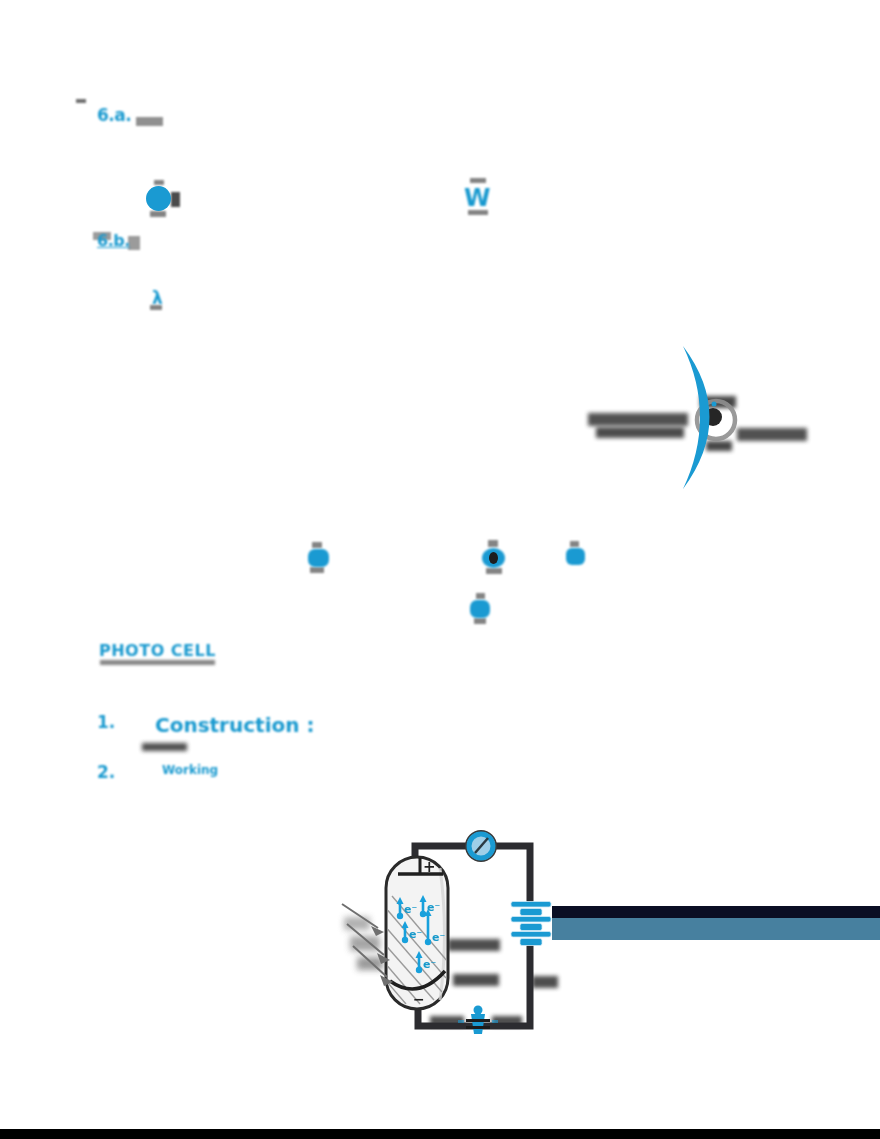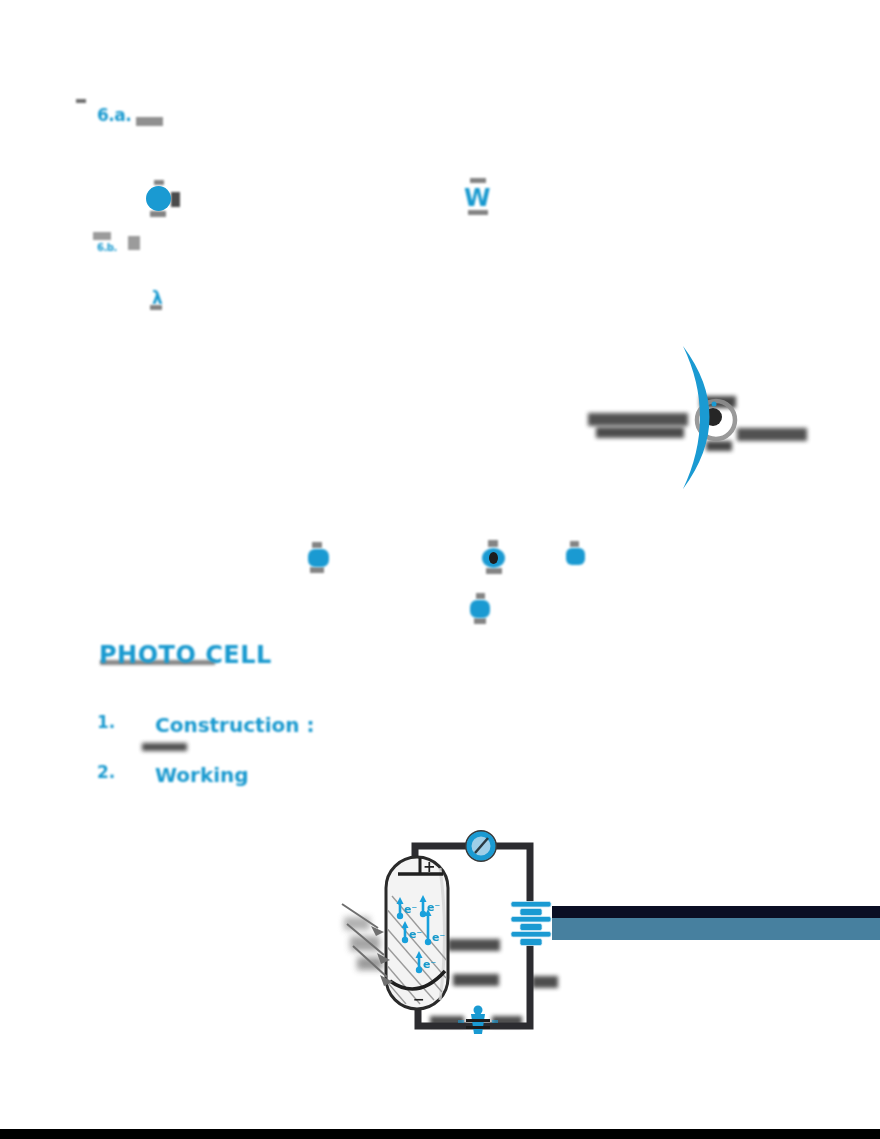--- a/index.html
+++ b/index.html
@@ -28,21 +28,21 @@
   <div class="gfrag" style="left:150px;top:211px;width:16px;height:6px;background:#6e6e6e;"></div>
   <div class="gfrag" style="left:171px;top:192px;width:9px;height:15px;background:#2c2c2c;"></div>
   <div style="position:absolute;left:146px;top:186px;width:25px;height:25px;border-radius:50%;background:#1a9ad2;filter:blur(0.6px);"></div>
 
   <div class="gfrag" style="left:470px;top:178px;width:16px;height:5px;background:#6e6e6e;"></div>
   <div class="gfrag" style="left:468px;top:210px;width:20px;height:5px;background:#6e6e6e;"></div>
   <div class="cy blur1" style="left:464px;top:184px;font-size:24px;">W</div>
 
   <div class="gfrag" style="left:93px;top:232px;width:18px;height:8px;background:#8a8a8a;"></div>
   <div class="gfrag" style="left:128px;top:236px;width:12px;height:14px;background:#8a8a8a;"></div>
-  <div class="cy blur08" style="left:97px;top:242px;font-size:10px;letter-spacing:-0.5px;">6.b.</div>
+  <div class="cy blur08" style="left:97px;top:231px;font-size:16px;letter-spacing:-0.5px;text-decoration:underline;">6.b.</div>
 
   <div class="gfrag" style="left:150px;top:305px;width:12px;height:5px;background:#6e6e6e;"></div>
   <div class="cy blur1" style="left:152px;top:288px;font-size:17px;">λ</div>
 
   <div class="smudge" style="left:588px;top:413px;width:100px;height:13px;background:#3f3f3f;"></div>
   <div class="smudge" style="left:596px;top:427px;width:88px;height:11px;background:#383838;"></div>
   <div class="smudge" style="left:737px;top:428px;width:70px;height:13px;background:#3f3f3f;"></div>
   <div class="smudge" style="left:700px;top:396px;width:36px;height:12px;background:#333;"></div>
   <div class="smudge" style="left:706px;top:441px;width:26px;height:10px;background:#333;"></div>
   <svg style="left:580px;top:335px;" width="245" height="160" viewBox="580 335 245 160">
@@ -62,28 +62,28 @@
   <div style="position:absolute;left:489px;top:552px;width:9px;height:12px;border-radius:50%;background:#1d1d1d;filter:blur(0.5px);"></div>
 
   <div class="gfrag" style="left:570px;top:541px;width:9px;height:6px;background:#6f6f6f;"></div>
   <div class="blob" style="left:566px;top:548px;width:19px;height:17px;border-radius:6px;"></div>
 
   <div class="gfrag" style="left:476px;top:593px;width:9px;height:6px;background:#6f6f6f;"></div>
   <div class="gfrag" style="left:474px;top:618px;width:12px;height:6px;background:#6f6f6f;"></div>
   <div class="blob" style="left:470px;top:600px;width:20px;height:18px;border-radius:7px;"></div>
 
   <div class="gfrag" style="left:100px;top:660px;width:115px;height:5px;background:#6f6f6f;filter:blur(1.6px);"></div>
-  <div class="cy blur08" style="left:99px;top:641px;font-size:24px;letter-spacing:0.5px;">PHOTO CELL</div>
+  <div class="cy blur08" style="left:99px;top:641px;font-size:16px;letter-spacing:0.5px;">PHOTO CELL</div>
 
   <div class="cy blur08" style="left:97px;top:712px;font-size:17px;">1.</div>
   <div class="cy blur08" style="left:155px;top:713px;font-size:20px;">Construction :</div>
   <div class="smudge" style="left:142px;top:743px;width:45px;height:8px;background:#3b3b3b;"></div>
 
   <div class="cy blur08" style="left:97px;top:762px;font-size:17px;">2.</div>
-  <div class="cy blur08" style="left:155px;top:763px;font-size:20px;">Working</div>
+  <div class="cy blur08" style="left:162px;top:763px;font-size:12px;">Working</div>
 
   <div class="band" style="left:552px;top:906px;width:328px;height:12px;background:#0a0e24;"></div>
   <div class="band" style="left:552px;top:918px;width:328px;height:22px;background:#47809f;"></div>
 
   <div class="smudge" style="left:448px;top:939px;width:52px;height:12px;background:#3b3b3b;"></div>
   <div class="smudge" style="left:453px;top:974px;width:46px;height:12px;background:#3b3b3b;"></div>
   <div class="smudge" style="left:532px;top:976px;width:26px;height:12px;background:#3b3b3b;"></div>
   <div class="smudge" style="left:430px;top:1016px;width:34px;height:10px;background:#3b3b3b;"></div>
   <div class="smudge" style="left:492px;top:1016px;width:30px;height:10px;background:#3b3b3b;"></div>
 

